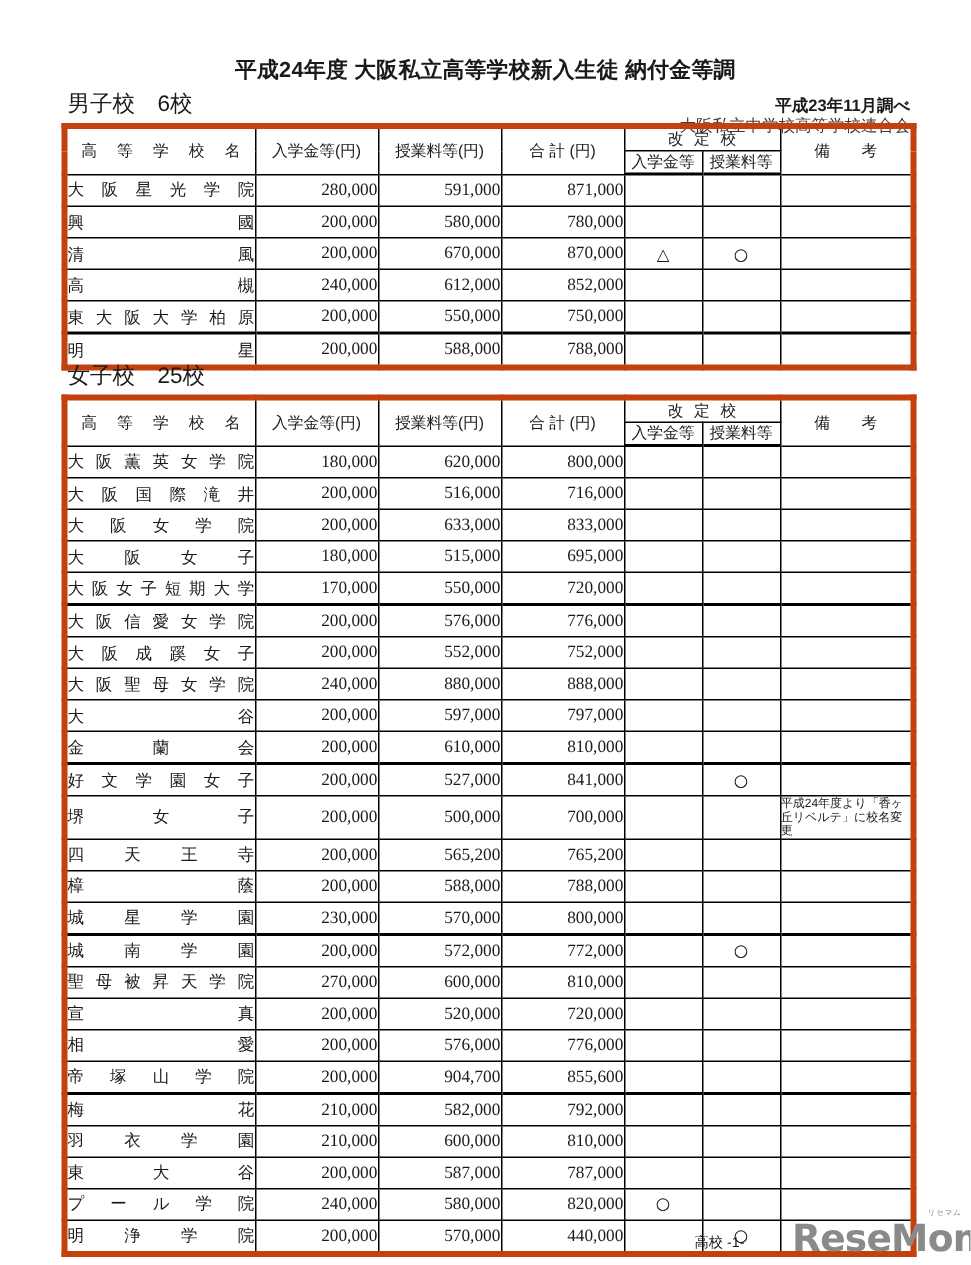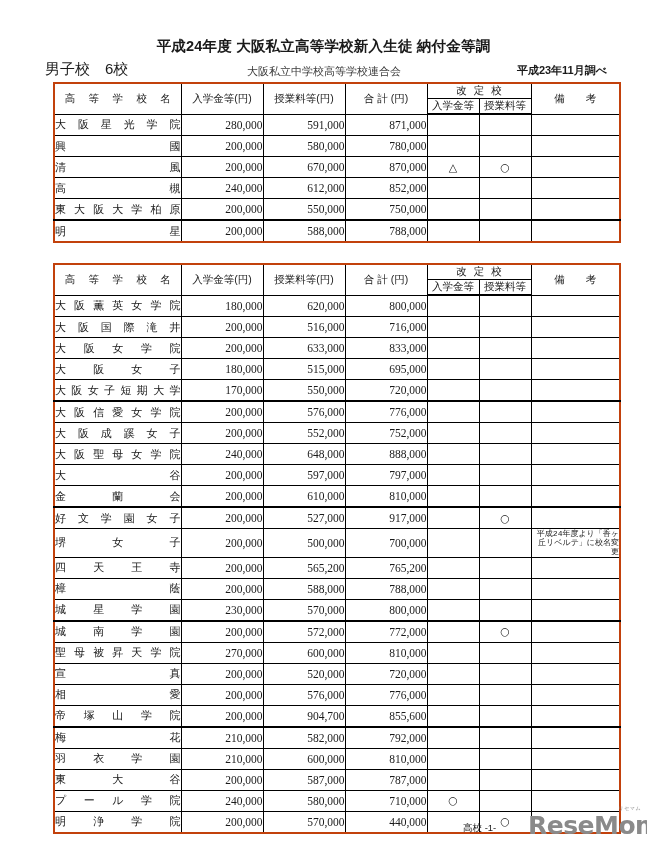--- a/index.html
+++ b/index.html
@@ -49,23 +49,23 @@
     top: 0;
     font-family: "Liberation Sans", "DejaVu Sans", sans-serif;
     font-size: 15px;
     font-weight: normal;
     white-space: nowrap;
     text-align: center;
   }
   .section-head .sec-center {
     position: absolute;
     left: 0;
-    top: 4px;
+    top: 16px;
     width: 566px;
-    text-align: center;
+    text-align: right;
     font-size: 11px;
     color: #3a3a3a;
     font-family: "Liberation Sans", "DejaVu Sans", sans-serif;
   }
   .section-head .sec-right {
     position: absolute;
     right: 0;
     top: 3px;
     font-family: "Liberation Sans", "DejaVu Sans", sans-serif;
     font-size: 11px;
@@ -125,31 +125,31 @@
     padding-right: 6px;
     font-size: 11.5px;
     font-family: "Liberation Serif", "DejaVu Serif", serif;
   }
   td.mark {
     text-align: center;
     font-size: 11px;
     font-family: "DejaVu Sans", sans-serif;
   }
   td.note {
-    text-align: right;
+    text-align: left;
     padding: 0 2px;
     font-size: 8px;
     line-height: 1.15;
-    font-family: Liberation Mono, monospace;
+    font-family: Liberation Sans, sans-serif;
     white-space: normal;
     word-break: break-all;
   }
 
   
-  table.fee { border: 2px solid #c2410c; margin-left: 12px; }
+  table.fee { border: 4px solid #c2410c; }
   tr.thick-bottom > td { border-bottom: 2px solid #000; }
   tr.hdr-row1 > th { border-bottom: 1px solid #000; }
   thead tr:last-child > th, thead tr:last-child > td { border-bottom: 2px solid #000; }
   col.c-name   { width: 127px; }
   col.c-nyu    { width: 82px; }
   col.c-jugyo  { width: 82px; }
   col.c-goukei { width: 82px; }
   col.c-knyu   { width: 52px; }
   col.c-kjugyo { width: 52px; }
   col.c-bikou  { width: 89px; }
@@ -280,20 +280,23 @@
           <td class="money">200,000</td>
           <td class="money">588,000</td>
           <td class="money">788,000</td>
           <td class="mark"></td>
           <td class="mark"></td>
           <td class="note"></td>
         </tr>
       </tbody>
   </table>
 
+  <div class="section-head" id="girls-head" style="top:241px;">
+    <div class="sec-title">女子校　25校</div>
+  </div>
 
   <table class="fee" id="table-girls" style="top:263px;">
     <colgroup>
       <col class="c-name">
         <col class="c-nyu">
         <col class="c-jugyo">
         <col class="c-goukei">
       <col class="c-knyu">
         <col class="c-kjugyo">
         <col class="c-bikou">
@@ -372,21 +375,21 @@
           <td class="money">200,000</td>
           <td class="money">552,000</td>
           <td class="money">752,000</td>
           <td class="mark"></td>
           <td class="mark"></td>
           <td class="note"></td>
         </tr>
         <tr>
           <td class="school"><span class="nm">大阪聖母女学院</span></td>
           <td class="money">240,000</td>
-          <td class="money">648,000</td>
+          <td class="money">880,000</td>
           <td class="money">888,000</td>
           <td class="mark"></td>
           <td class="mark"></td>
           <td class="note"></td>
         </tr>
         <tr>
           <td class="school"><span class="nm">大谷</span></td>
           <td class="money">200,000</td>
           <td class="money">597,000</td>
           <td class="money">797,000</td>
@@ -400,21 +403,21 @@
           <td class="money">610,000</td>
           <td class="money">810,000</td>
           <td class="mark"></td>
           <td class="mark"></td>
           <td class="note"></td>
         </tr>
         <tr>
           <td class="school"><span class="nm">好文学園女子</span></td>
           <td class="money">200,000</td>
           <td class="money">527,000</td>
-          <td class="money">917,000</td>
+          <td class="money">841,000</td>
           <td class="mark"></td>
           <td class="mark">○</td>
           <td class="note"></td>
         </tr>
         <tr>
           <td class="school"><span class="nm">堺女子</span></td>
           <td class="money">200,000</td>
           <td class="money">500,000</td>
           <td class="money">700,000</td>
           <td class="mark"></td>
@@ -517,21 +520,21 @@
           <td class="money">587,000</td>
           <td class="money">787,000</td>
           <td class="mark"></td>
           <td class="mark"></td>
           <td class="note"></td>
         </tr>
         <tr>
           <td class="school"><span class="nm">プール学院</span></td>
           <td class="money">240,000</td>
           <td class="money">580,000</td>
-          <td class="money">710,000</td>
+          <td class="money">820,000</td>
           <td class="mark">○</td>
           <td class="mark"></td>
           <td class="note"></td>
         </tr>
         <tr>
           <td class="school"><span class="nm">明浄学院</span></td>
           <td class="money">200,000</td>
           <td class="money">570,000</td>
           <td class="money">440,000</td>
           <td class="mark"></td>

